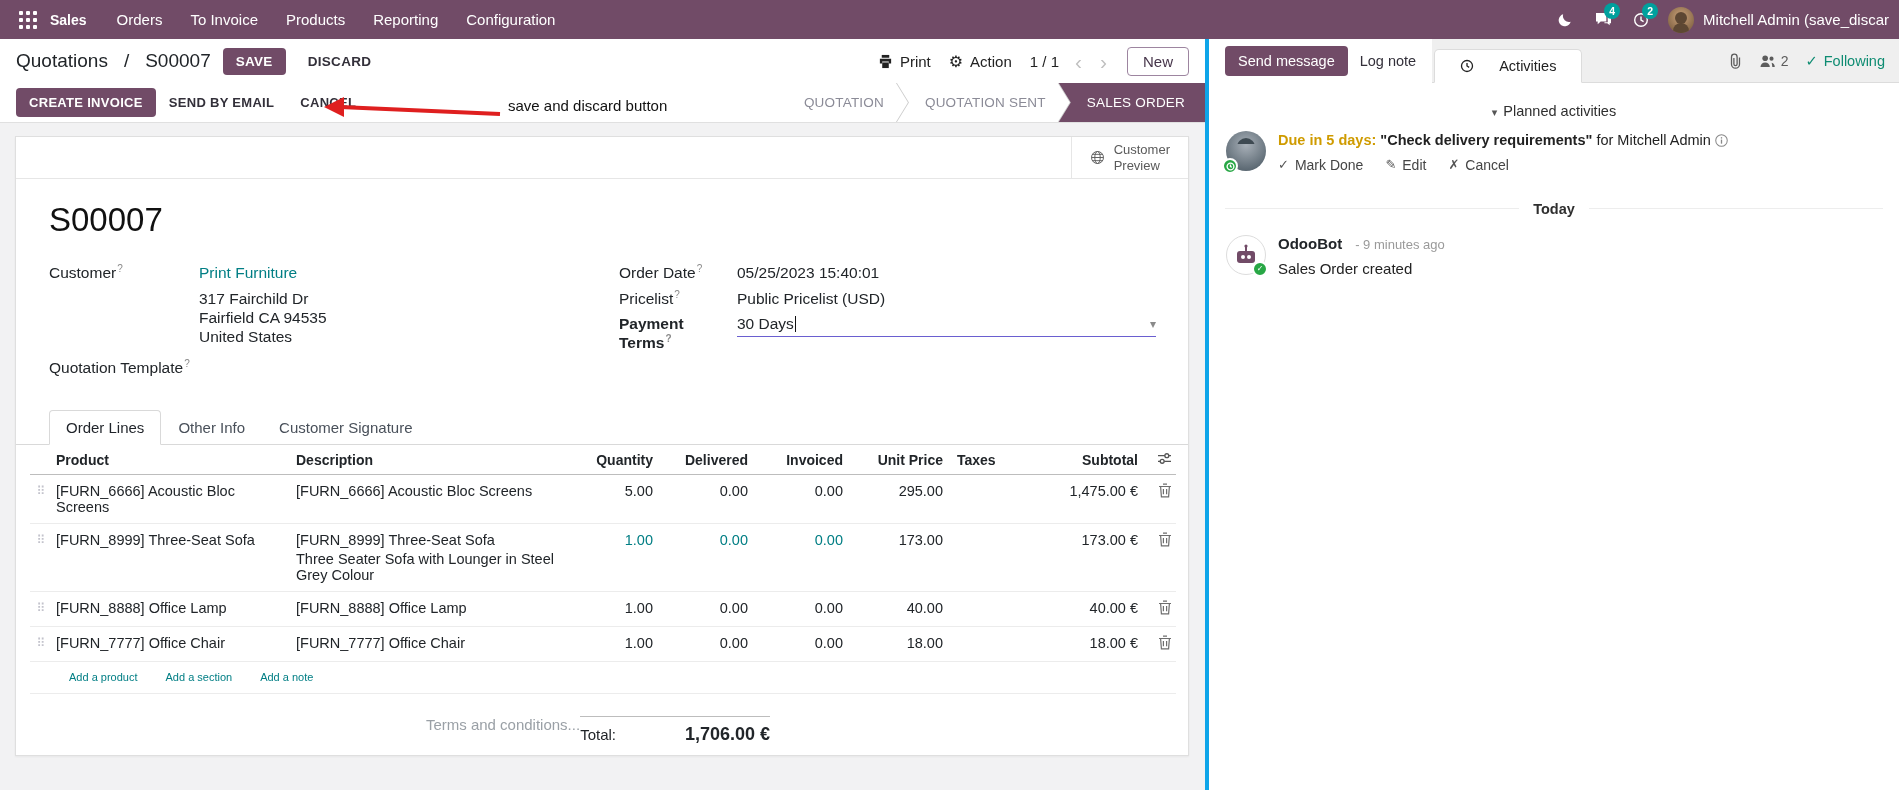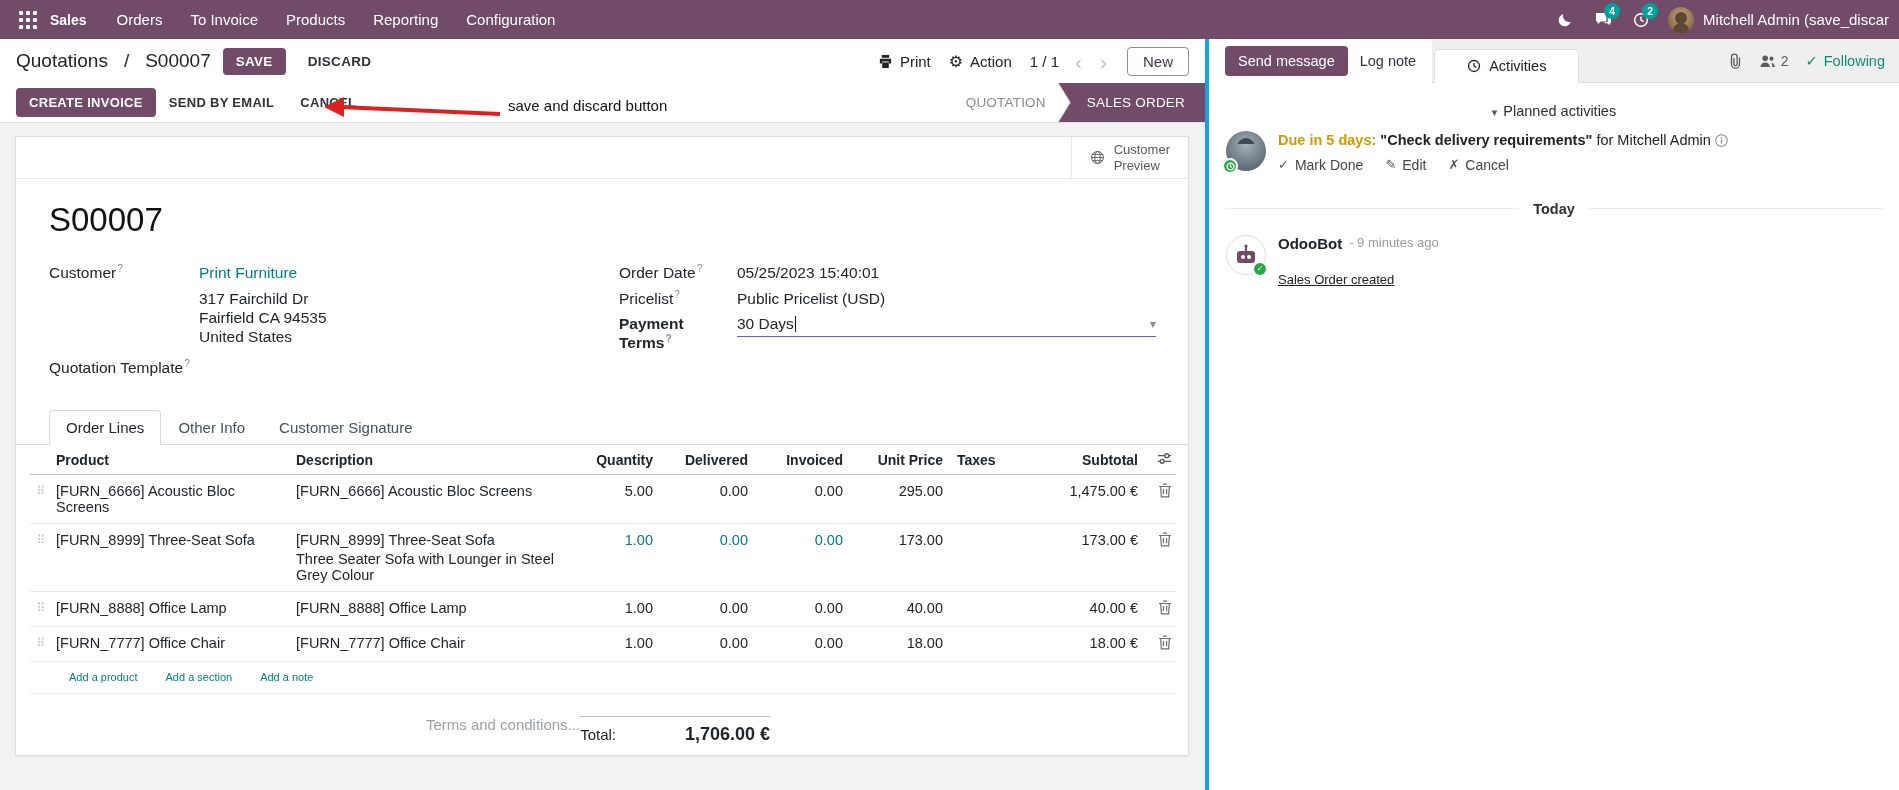--- a/index.html
+++ b/index.html
@@ -104,21 +104,21 @@
   
   .annotation { position:absolute; left:322px; top:52px; width:180px; height:34px; z-index:5; pointer-events:none; }
   .annotation-text { position:absolute; left:508px; top:58px; z-index:5; font-size:15px; color:#111; pointer-events:none; }
 
   
   .chatter-top { height:44px; display:flex; flex:none; }
   .composer { display:flex; align-items:center; gap:12px; padding:0 16px; background:#fff; }
   .send-btn { background:#714B67; color:#fff; border:none; border-radius:4px; padding:7px 13px; font-size:14.5px; }
   .lognote-btn { background:none; border:none; font-size:14.5px; color:#33303a; }
   .tabstrip { flex:1; background:#efefef; border-bottom:1px solid #dcdcdc; display:flex; align-items:flex-end; }
-  .act-tab { display:flex; align-items:center; gap:8px; background:#fff; border:1px solid #dcdcdc; border-bottom:1px solid #fff; border-radius:5px 5px 0 0; padding:8px 32px; font-size:14.5px; color:#222; margin:0 0 -1px 2px; cursor:pointer; }
+  .act-tab { display:flex; align-items:center; gap:25px; background:#fff; border:1px solid #dcdcdc; border-bottom:1px solid #fff; border-radius:5px 5px 0 0; padding:8px 25px; font-size:14.5px; color:#222; margin:0 0 -1px 2px; cursor:pointer; }
   .strip-icons { margin-left:auto; display:flex; align-items:center; gap:17px; padding:0 14px; height:100%; }
   .strip-icon { background:none; border:none; color:#5c5c5c; display:flex; align-items:center; gap:5px; font-size:14px; }
   .following-btn { background:none; border:none; color:#0e8c72; display:flex; align-items:center; gap:6px; font-size:14.5px; }
 
   .chatter-body { flex:1; padding-top:12px; overflow:hidden; }
   .planned-hdr { text-align:center; font-size:14.5px; color:#2f2f2f; margin:8px 0 12px; cursor:pointer; }
   .planned-hdr .caret-sm { font-size:11px; color:#555; margin-right:6px; }
   .activity, .message { display:flex; gap:12px; padding:0 17px; }
   .avatar-40 { width:40px; height:40px; border-radius:50%; flex:none; position:relative; }
   .photo-avatar { background:radial-gradient(circle at 50% 35%, #a8b0b8 0%, #5d6a74 75%); overflow:visible; }
@@ -127,24 +127,24 @@
   .act-line1 { font-size:14.5px; line-height:1.35; }
   .due { color:#cf9b00; font-weight:700; }
   .summary { font-weight:700; color:#222; }
   .act-for { color:#222; }
   .act-line2 { display:flex; gap:22px; margin-top:6px; font-size:14px; color:#454545; }
   .act-btn { background:none; border:none; color:#454545; display:flex; align-items:center; gap:6px; font-size:14px; }
   .glyph { font-size:13px; color:#555; }
   .today-divider { display:flex; align-items:center; gap:14px; margin:28px 16px 18px; color:#2f2f2f; font-size:14.5px; font-weight:600; }
   .today-divider .line { flex:1; height:1px; background:#ededed; }
   .bot-avatar { background:#fff; border:1px solid #ddd; display:flex; align-items:center; justify-content:center; }
-  .msg-head { font-size:15px; display:flex; align-items:flex-start; gap:7px; }
+  .msg-head { font-size:15px; display:flex; align-items:flex-end; gap:13px; }
   .msg-author { font-weight:700; cursor:pointer; }
   .msg-time { color:#9a9a9a; font-size:13px; }
-  .msg-body { font-size:13px; color:#222; margin-top:20px;text-decoration:underline; }
+  .msg-body { font-size:15px; color:#222; margin-top:8px; }
 </style>
 </head>
 <body>
 
 <nav class="navbar">
   <button class="apps-btn">
     <span class="apps-grid">
         <i></i>
         <i></i>
         <i></i>
@@ -230,20 +230,21 @@
       <line x1="18" y1="16" x2="178" y2="23" stroke="#df1f1f" stroke-width="4"></line>
     </svg>
     <span class="annotation-text">save and discard button</span>
 
     <div class="status-row">
       <button class="sr-primary">CREATE INVOICE</button>
       <button class="sr-flat">SEND BY EMAIL</button>
       <button class="sr-flat">CANCEL</button>
       <div class="statusbar">
         <div class="state first">QUOTATION</div>
+        <div class="state mid">QUOTATION SENT</div>
         <div class="state last active">SALES ORDER</div>
       </div>
     </div>
 
     <div class="form-area">
       <div class="sheet">
 
         <div class="sheet-top">
           <button class="preview-btn">
             <svg width="15" height="15" viewBox="0 0 16 16" fill="none" stroke="currentColor">

